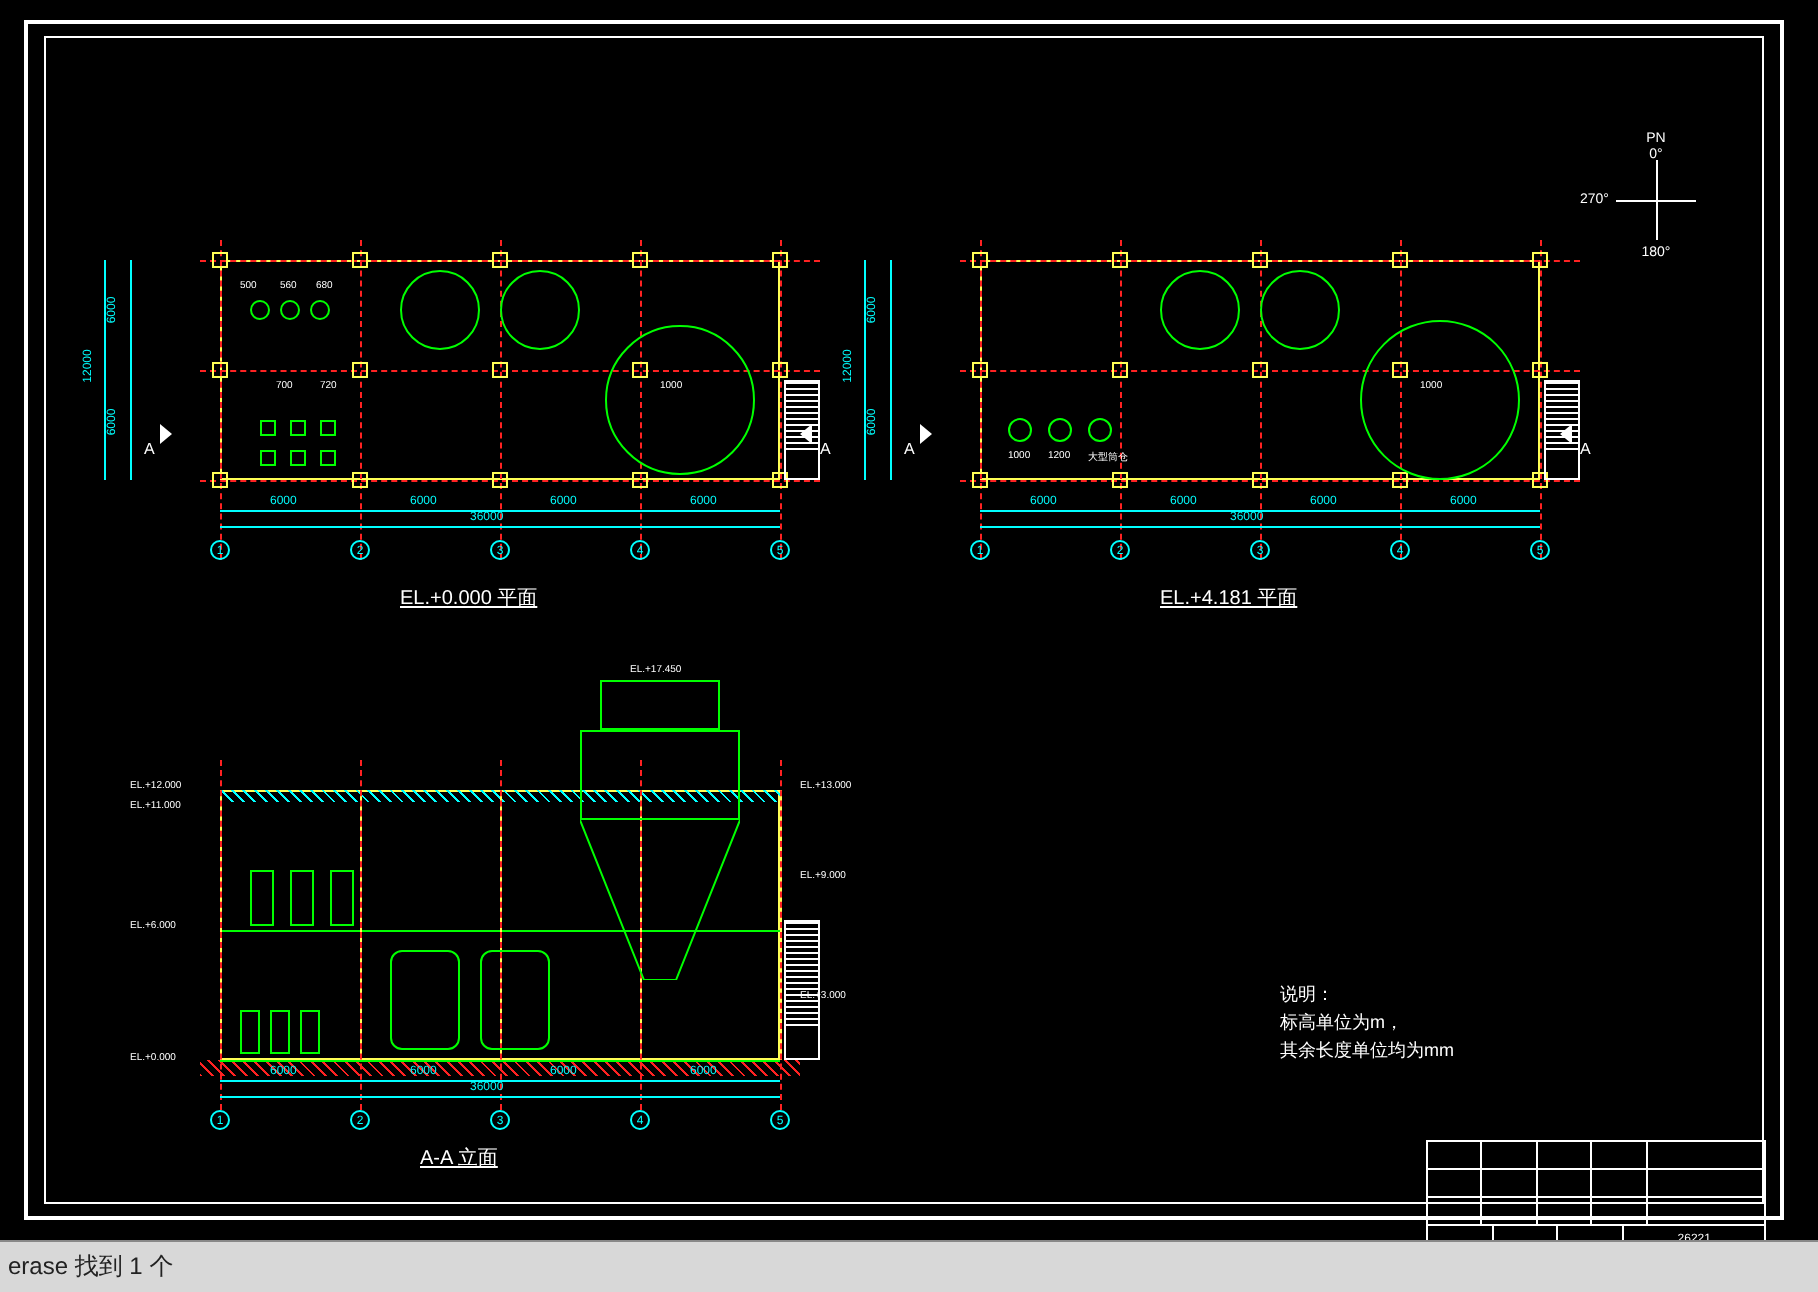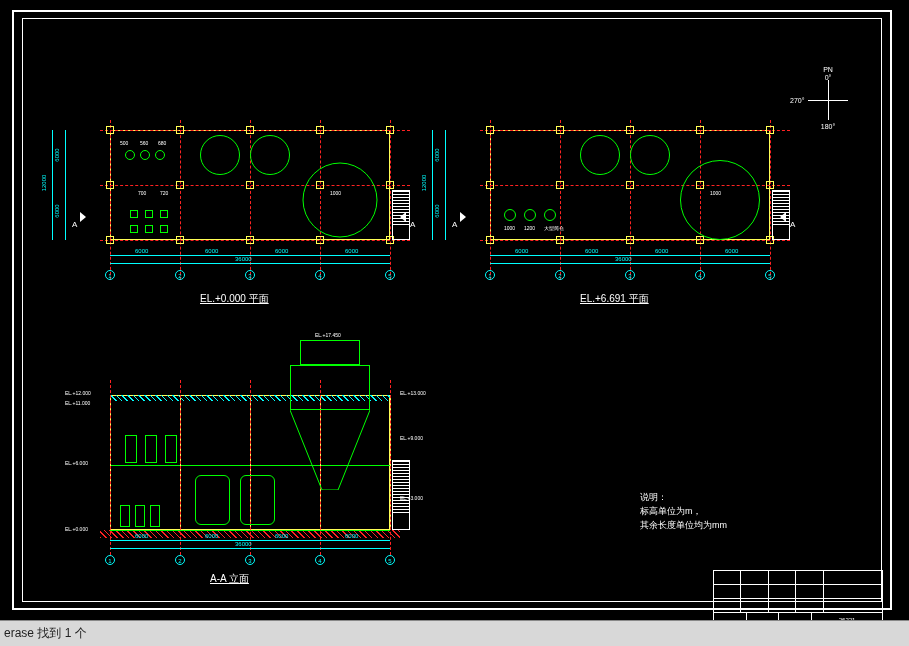--- a/index.html
+++ b/index.html
@@ -259,21 +259,21 @@
   <span class="dim-txt" style="left:175px; top:128px;">6000</span>
   <span class="dim-txt" style="left:245px; top:128px;">6000</span>
   <div class="dim-bar" style="left:10px; top:143px; width:280px;"></div>
   <span class="dim-txt" style="left:135px; top:136px;">36000</span>
   <div class="axis-bubble" style="left:10px; top:150px;">1</div>
   <div class="axis-bubble" style="left:80px; top:150px;">2</div>
   <div class="axis-bubble" style="left:150px; top:150px;">3</div>
   <div class="axis-bubble" style="left:220px; top:150px;">4</div>
   <div class="axis-bubble" style="left:290px; top:150px;">5</div>
 </div>
-<div class="title-txt u" style="left:580px; top:292px;">EL.+6.691 平面</div>
+<div class="title-txt u" style="left:580px; top:292px;">EL.+4.181 平面</div>
 
 <div class="view" style="left:100px; top:340px; width:300px; height:230px;">
 
   <div class="hatching" style="left:0px; top:190px; width:300px; height:8px;"></div>
 
   <div class="section-yellow-rect" style="left:10px; top:55px; width:280px; height:135px;"></div>
   <div class="floor-line" style="left:10px; top:55px; width:280px; border-color:#ffff55;"></div>
   <div class="floor-line" style="left:10px; top:125px; width:280px;"></div>
   <div class="floor-line" style="left:10px; top:190px; width:280px;"></div>
 

